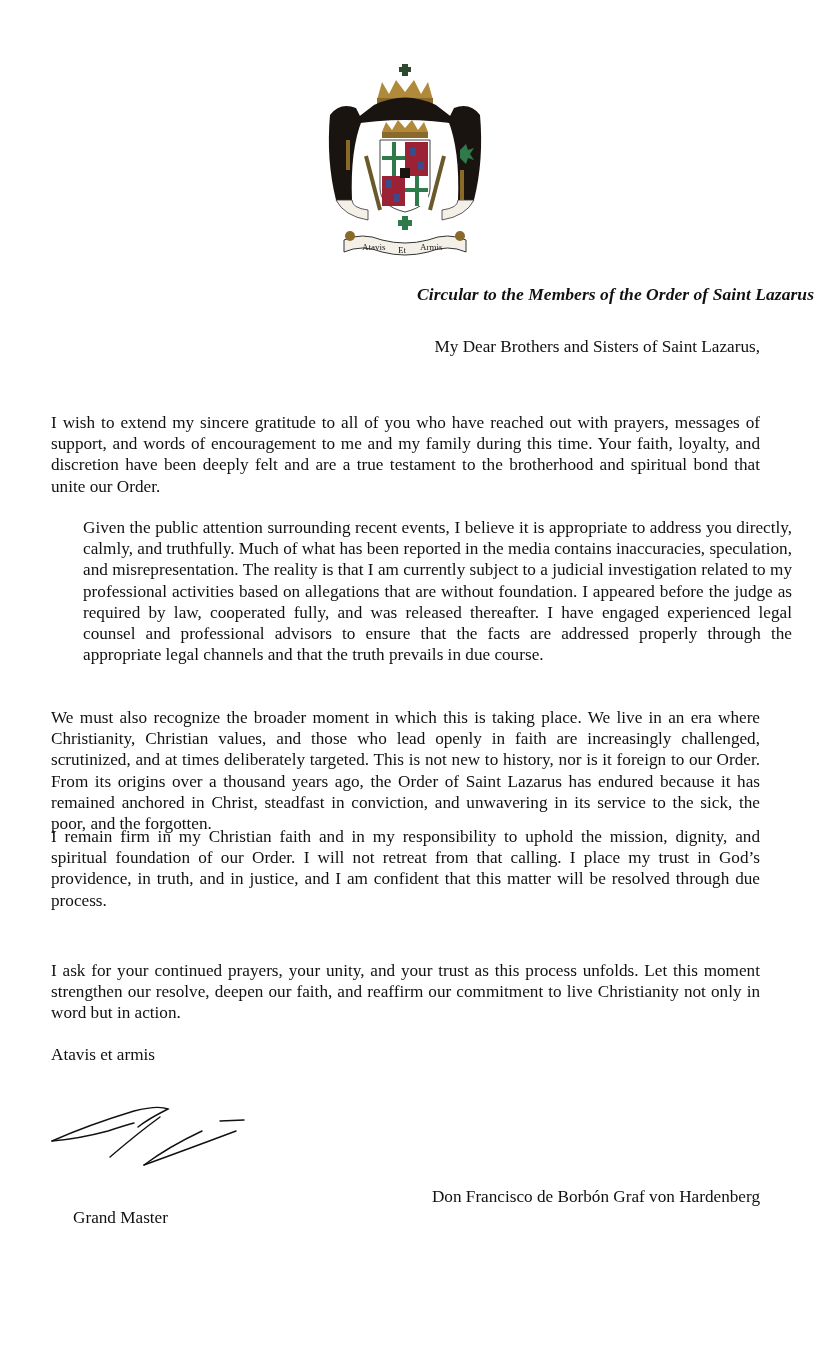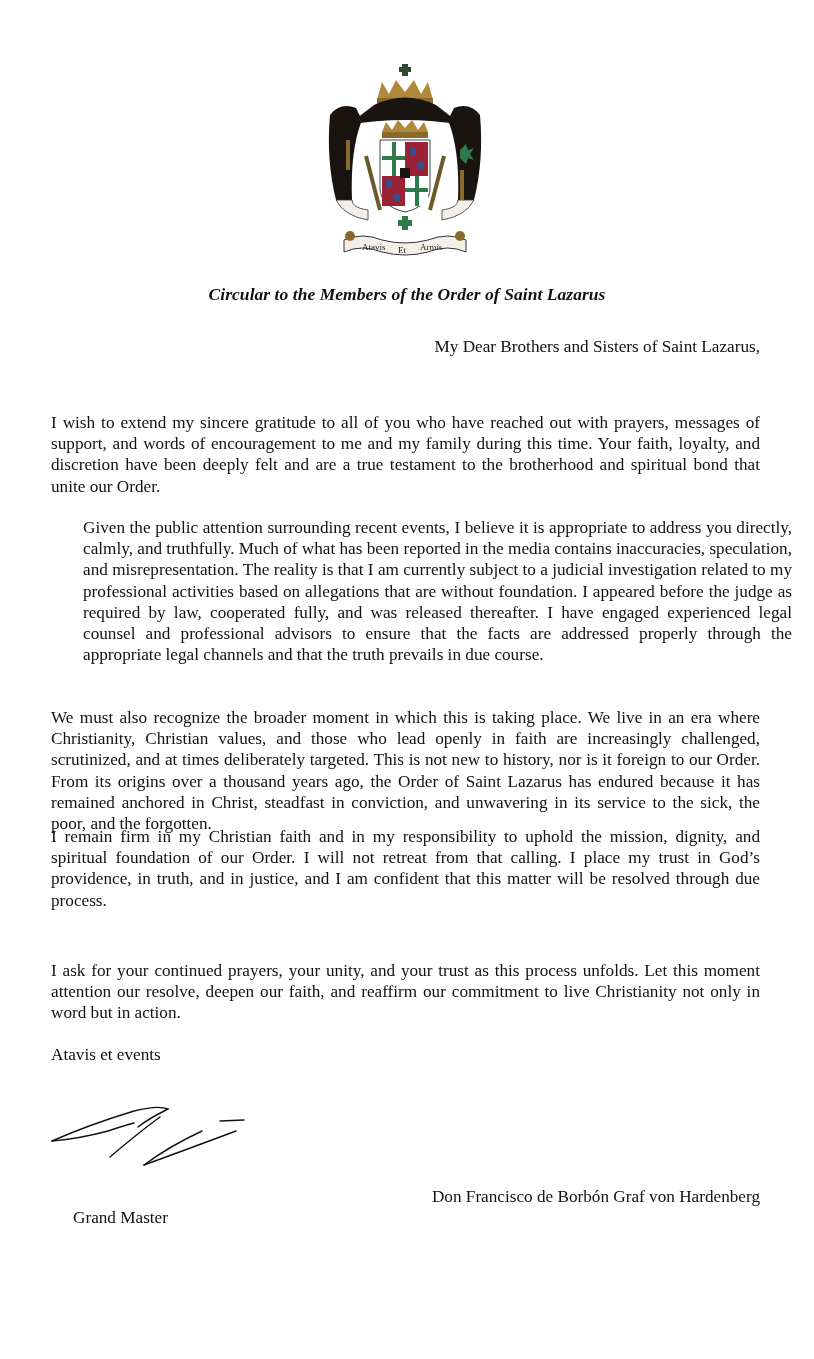--- a/index.html
+++ b/index.html
@@ -11,21 +11,21 @@
     overflow: hidden;
   }
   .crest {
     position: absolute;
     left: 322px; top: 60px;
     width: 166px; height: 200px;
   }
   .title {
     position: absolute;
     left: 0; top: 284px; width: 814px;
-    text-align: center;
+    text-align: right;
     font-weight: bold; font-style: italic;
     font-size: 17.5px;
     letter-spacing: 0.05px;
   }
   .body-text {
     position: absolute;
     left: 51px; width: 709px;
     font-size: 17.2px;
     line-height: 21.2px;
     text-align: justify;
@@ -106,23 +106,23 @@
 </div>
 
 <div class="title">Circular to the Members of the Order of Saint Lazarus</div>
 
 <div class="body-text salutation">My Dear Brothers and Sisters of Saint Lazarus,</div>
 
 <div class="body-text p1">I wish to extend my sincere gratitude to all of you who have reached out with prayers, messages of support, and words of encouragement to me and my family during this time. Your faith, loyalty, and discretion have been deeply felt and are a true testament to the brotherhood and spiritual bond that unite our Order.</div>
 <div class="body-text p2">Given the public attention surrounding recent events, I believe it is appropriate to address you directly, calmly, and truthfully. Much of what has been reported in the media contains inaccuracies, speculation, and misrepresentation. The reality is that I am currently subject to a judicial investigation related to my professional activities based on allegations that are without foundation. I appeared before the judge as required by law, cooperated fully, and was released thereafter. I have engaged experienced legal counsel and professional advisors to ensure that the facts are addressed properly through the appropriate legal channels and that the truth prevails in due course.</div>
 <div class="body-text p3">We must also recognize the broader moment in which this is taking place. We live in an era where Christianity, Christian values, and those who lead openly in faith are increasingly challenged, scrutinized, and at times deliberately targeted. This is not new to history, nor is it foreign to our Order. From its origins over a thousand years ago, the Order of Saint Lazarus has endured because it has remained anchored in Christ, steadfast in conviction, and unwavering in its service to the sick, the poor, and the forgotten.</div>
 <div class="body-text p4">I remain firm in my Christian faith and in my responsibility to uphold the mission, dignity, and spiritual foundation of our Order. I will not retreat from that calling. I place my trust in God’s providence, in truth, and in justice, and I am confident that this matter will be resolved through due process.</div>
-<div class="body-text p5">I ask for your continued prayers, your unity, and your trust as this process unfolds. Let this moment attention our resolve, deepen our faith, and reaffirm our commitment to live Christianity not only in word but in action.</div>
+<div class="body-text p5">I ask for your continued prayers, your unity, and your trust as this process unfolds. Let this moment strengthen our resolve, deepen our faith, and reaffirm our commitment to live Christianity not only in word but in action.</div>
 
-<div class="body-text closing">Atavis et events</div>
+<div class="body-text closing">Atavis et armis</div>
 
 <div class="signature">
   <svg width="200" height="66" viewBox="0 0 200 66" xmlns="http://www.w3.org/2000/svg" fill="none" stroke="#111" stroke-width="1.4" stroke-linecap="round">
     <path d="M4 38 Q40 22 86 8 Q110 2 120 6 Q100 16 90 24"></path>
     <path d="M4 38 Q30 36 60 28 Q78 22 86 20"></path>
     <path d="M62 54 Q90 30 112 14"></path>
     <path d="M96 62 Q120 44 154 28"></path>
     <path d="M96 62 Q140 46 188 28"></path>
     <path d="M172 18 L196 17"></path>
   </svg>

